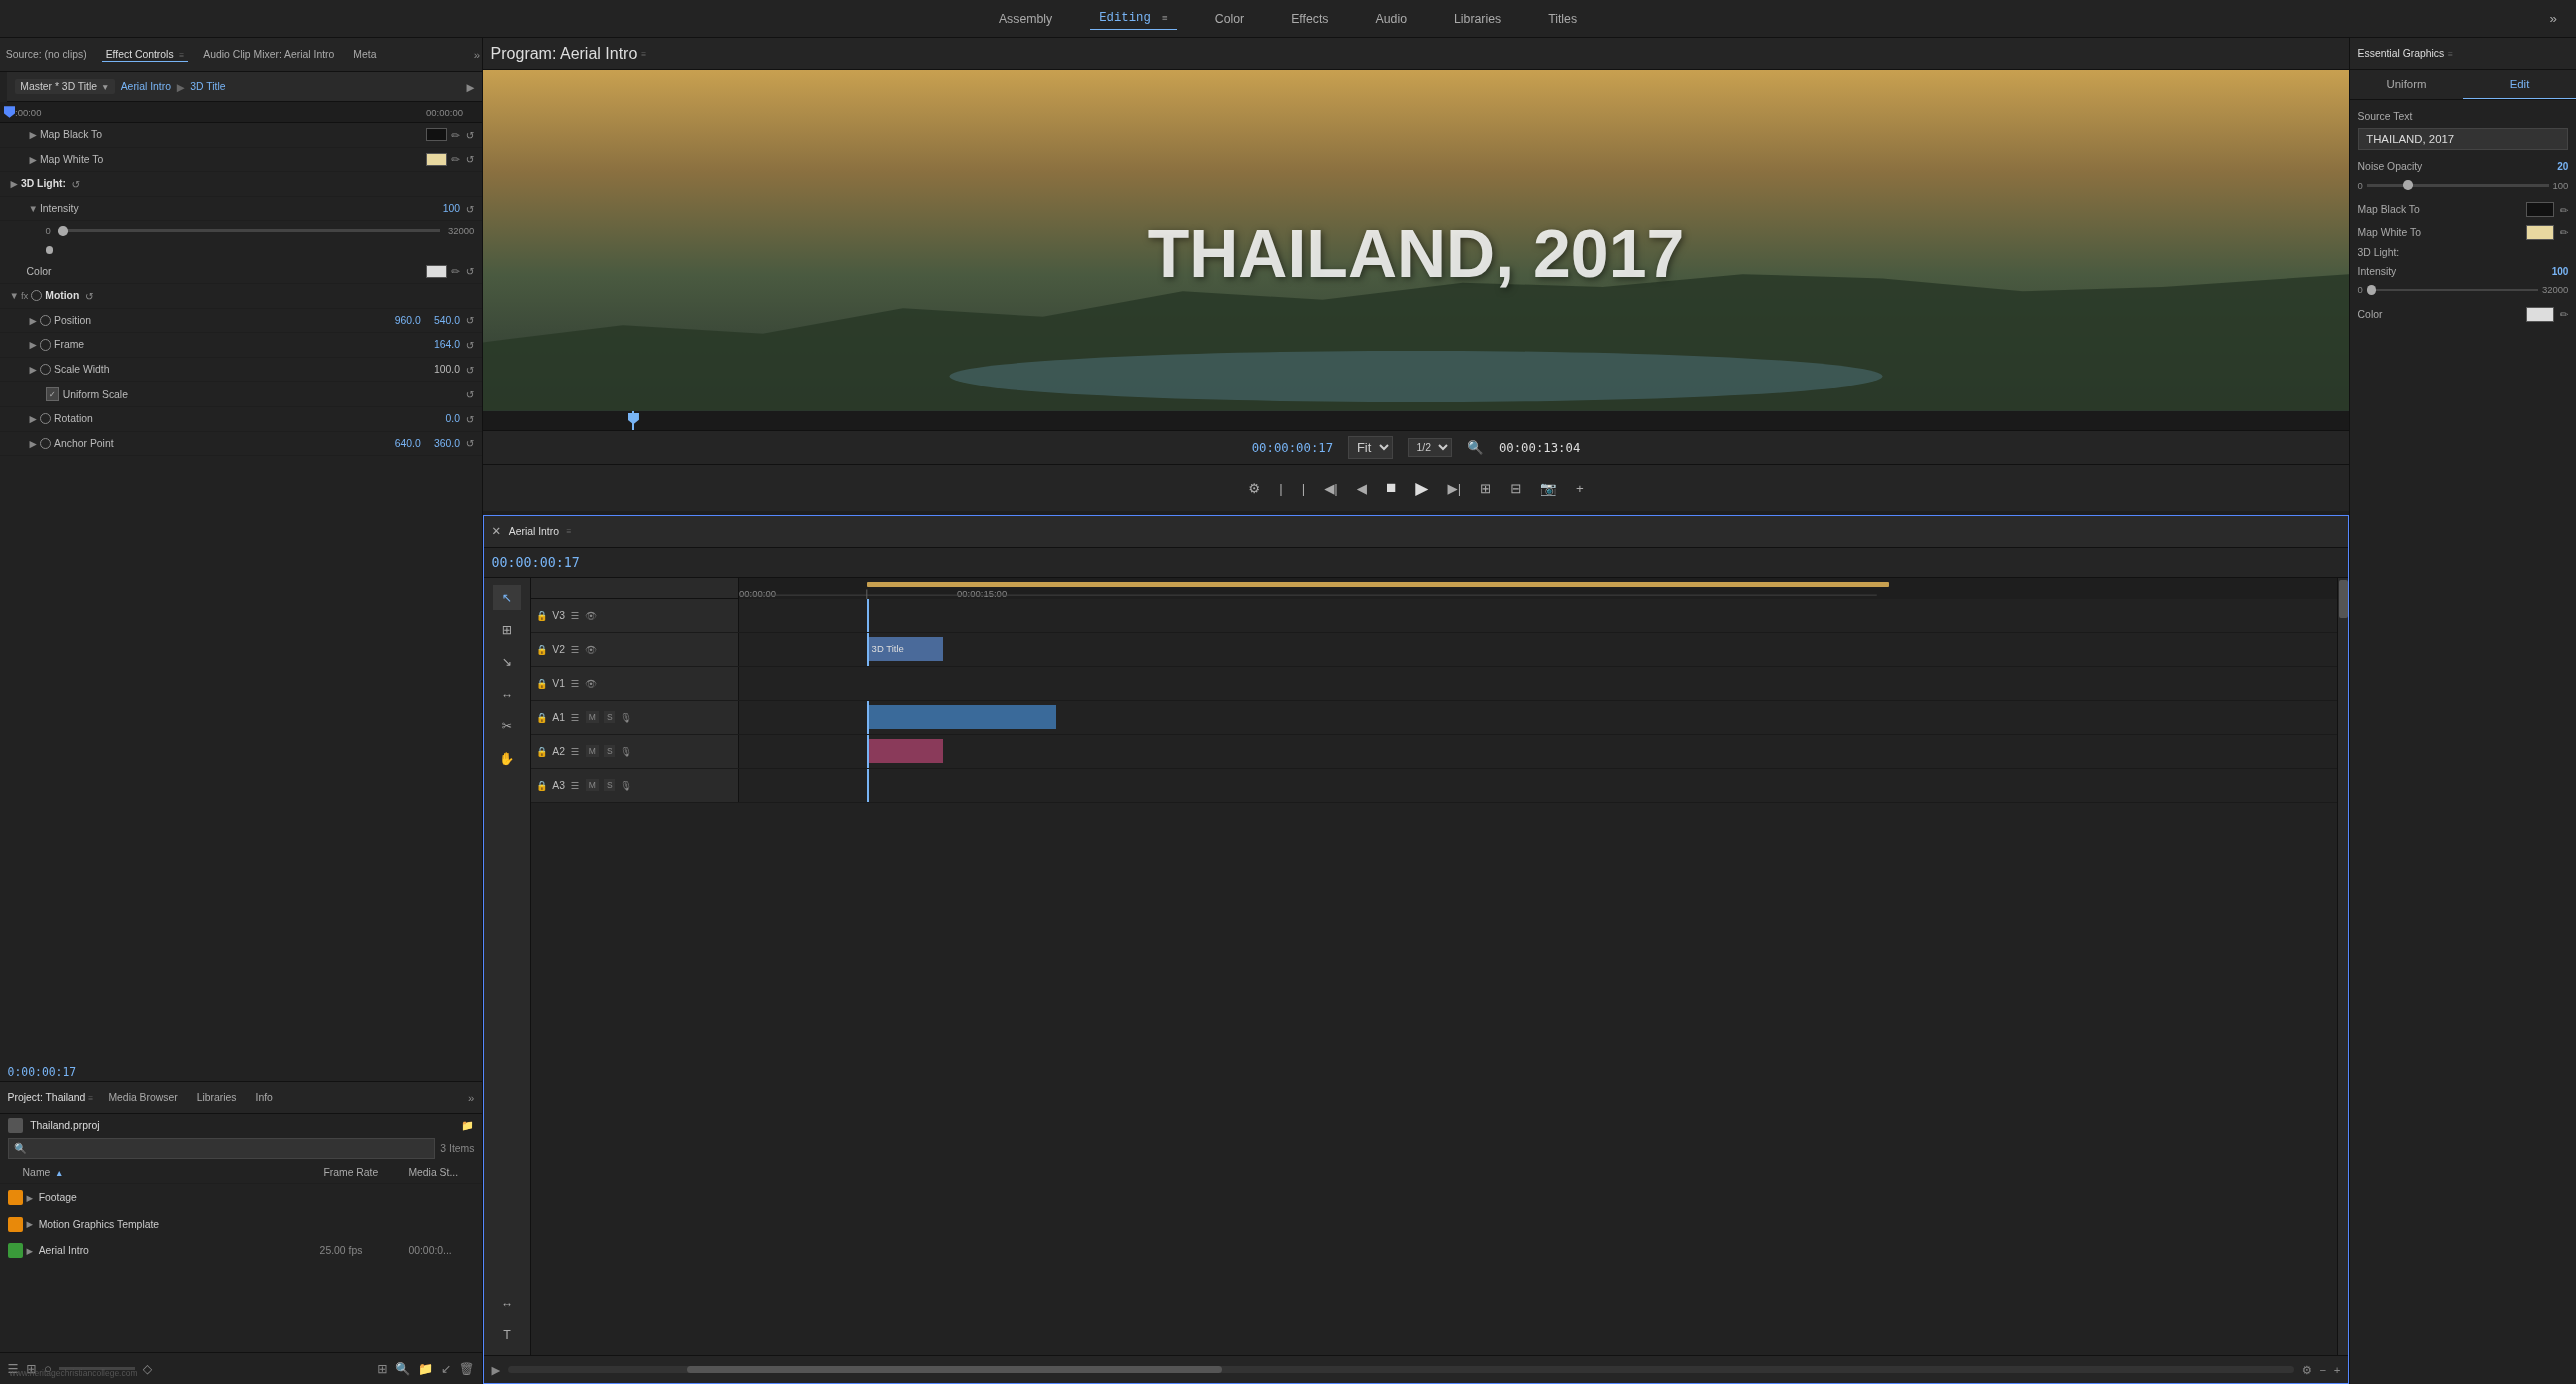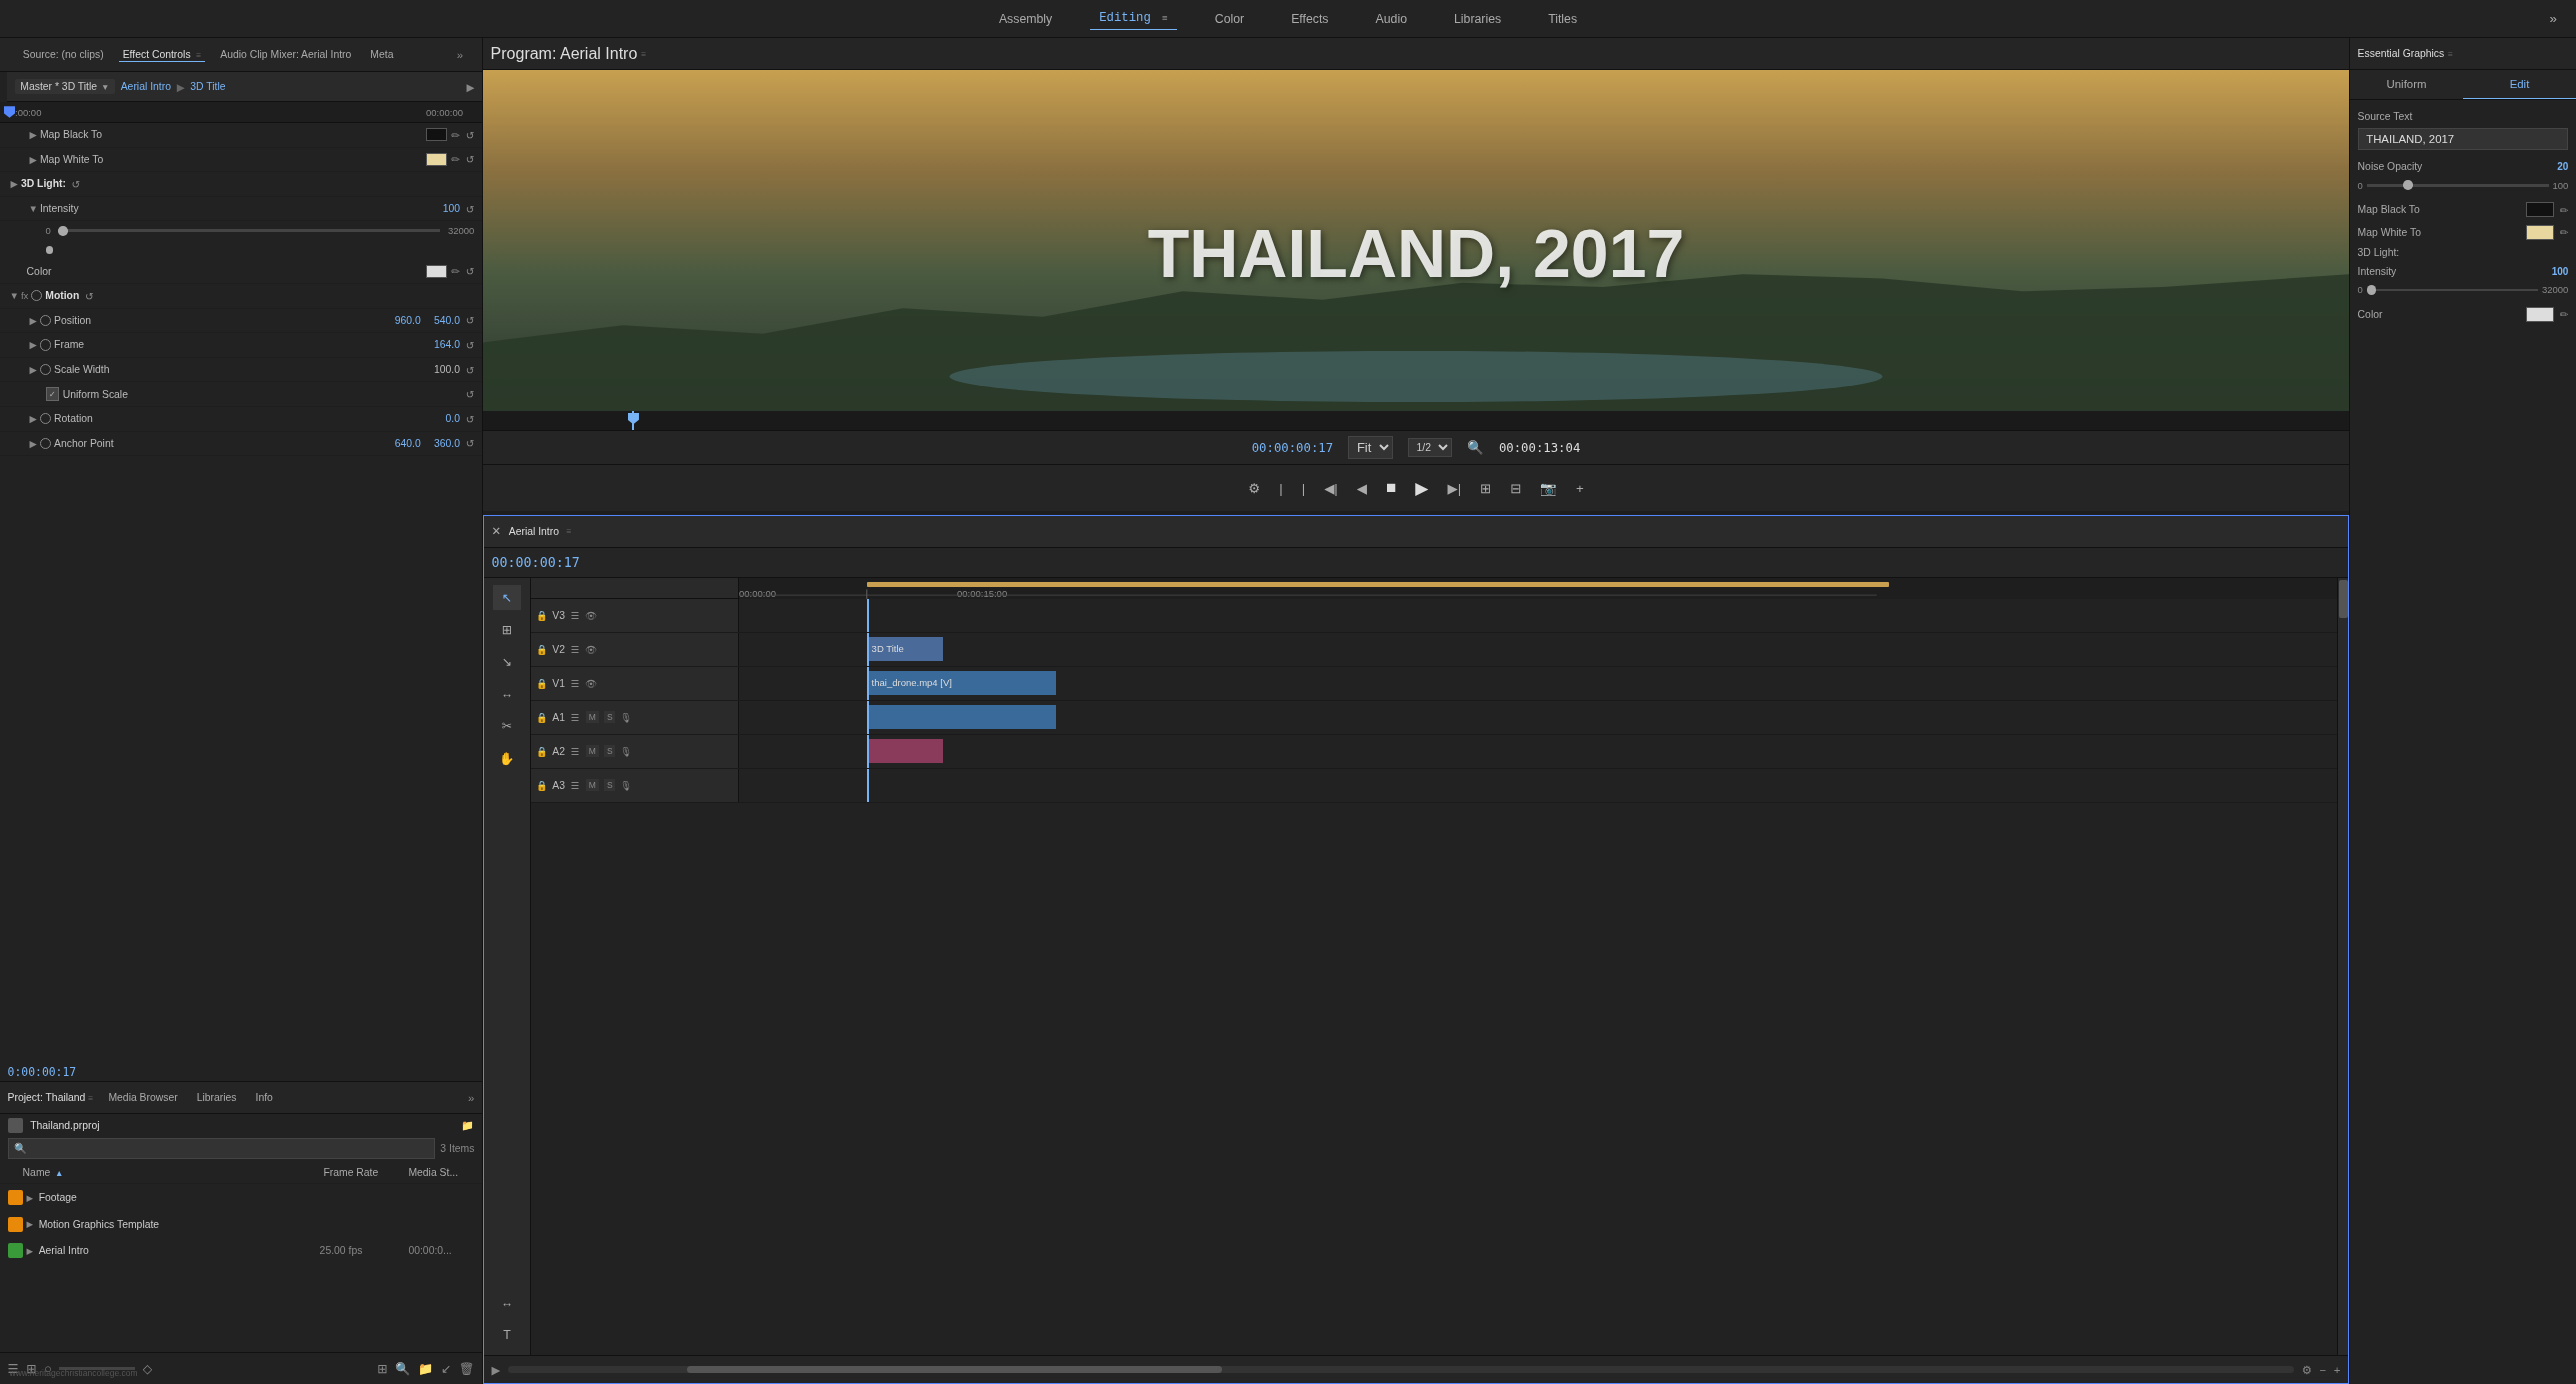--- a/index.html
+++ b/index.html
@@ -62,21 +62,21 @@
       display: flex;
       flex-direction: column;
     }
 
     
     .tab-bar {
       display: flex;
       align-items: center;
       background: #252525;
       height: 34px;
-      padding: 0 19px;
+      padding: 0 2px;
       border-bottom: 0.9px solid #111;
       gap: 11.4px;
       flex-shrink: 0;
     }
     .tab-item {
       color: #aaa;
       font-size: 10.4px;
       cursor: pointer;
       padding: 1.9px 3.8px;
       white-space: nowrap;
@@ -1247,26 +1247,20 @@
             </div>
           </div>
 
           <div class="track-row">
             <div class="track-label-area">
               <span class="track-lock">🔒</span>
               <span class="track-name">V1</span>
               <span class="track-btn">☰</span>
               <span class="track-visibility">👁</span>
             </div>
-            <div class="track-content">
-              <div class="playhead-line"></div>
-              <div class="clip-thai-drone">
-                <span>thai_drone.mp4 [V]</span>
-              </div>
-            </div>
           </div>
 
           <div class="track-row">
             <div class="track-label-area">
               <span class="track-lock">🔒</span>
               <span class="track-name">A1</span>
               <span class="track-btn">☰</span>
               <span class="track-ms">M</span>
               <span class="track-ms">S</span>
               <span class="mic-icon">🎙</span>

